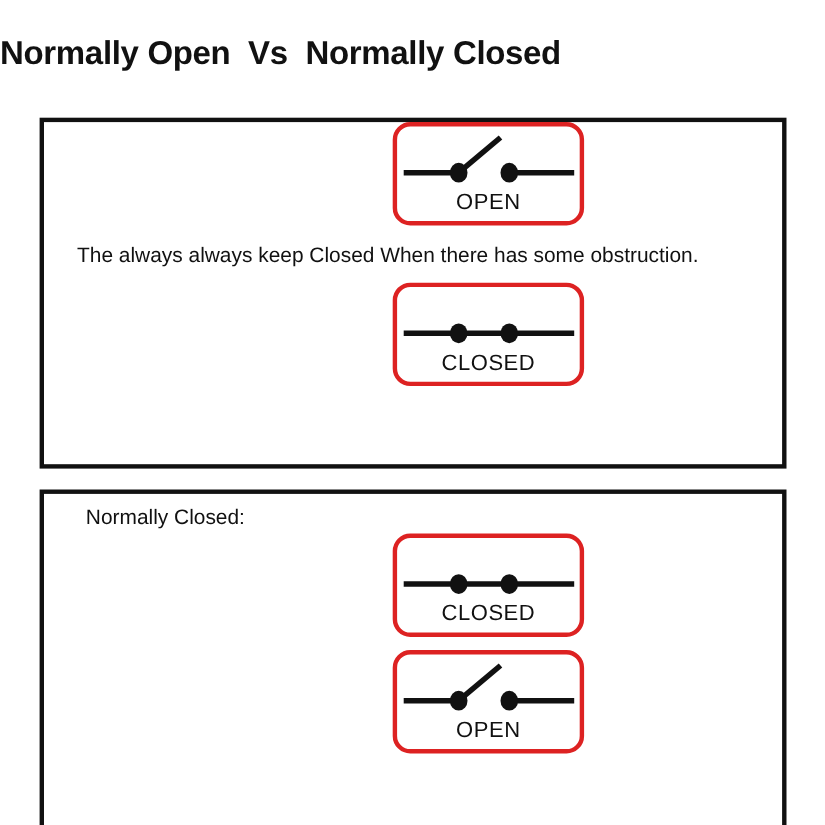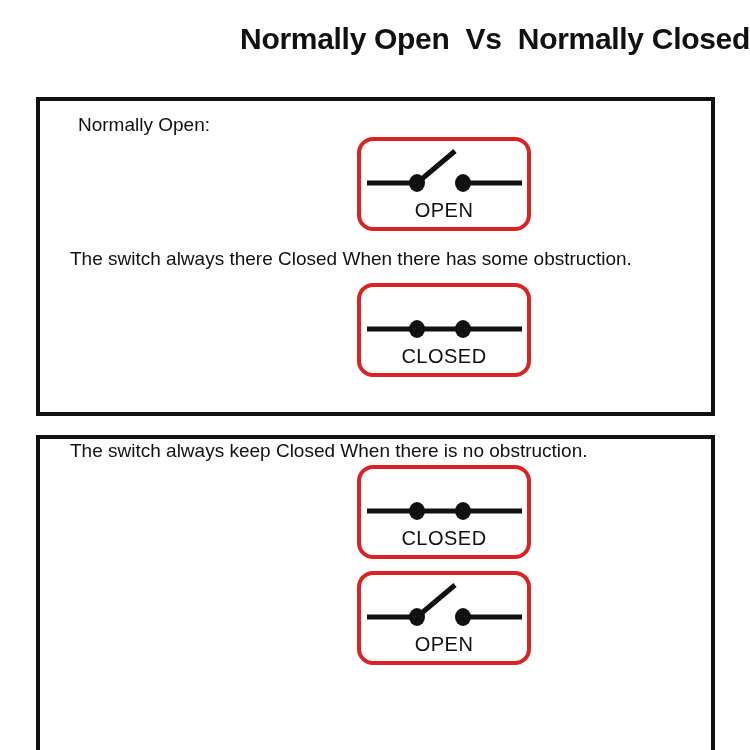--- a/index.html
+++ b/index.html
@@ -11,22 +11,22 @@
   html, body {
     width: 750px; height: 750px;
     background: var(--paper);
     font-family: "Liberation Sans", "DejaVu Sans", sans-serif;
     color: var(--ink);
     overflow: hidden;
   }
   .page { position: relative; width: 750px; height: 750px; background: var(--paper); }
 
   .title {
-    margin-top: 22px;
-    text-align: right;
+    margin-top: 32px;
+    text-align: left;
     font-size: 30px;
     font-weight: bold;
     letter-spacing: -0.3px;
     white-space: pre;           
     color: var(--ink);
   }
 
   .panel {
     position: absolute;
     left: 36px;
@@ -79,49 +79,48 @@
   }
 </style>
 </head>
 <body>
 
 <div class="page">
 
   <h1 class="title">Normally Open  Vs  Normally Closed</h1>
 
   <section class="panel panel-1">
-    <div class="heading">Normally Open:</div>
 
 
     <div class="switch-card card-1">
       <svg viewBox="0 0 166 58" aria-hidden="true">
         <line x1="6" y1="42" x2="56" y2="42" stroke="currentColor" stroke-width="5"></line>
         <line x1="102" y1="42" x2="161" y2="42" stroke="currentColor" stroke-width="5"></line>
         <line x1="56" y1="42" x2="94" y2="10" stroke="currentColor" stroke-width="5"></line>
         <ellipse cx="56" cy="42" rx="8" ry="9" fill="currentColor"></ellipse>
         <ellipse cx="102" cy="42" rx="8" ry="9" fill="currentColor"></ellipse>
       </svg>
       <div class="switch-label">OPEN</div>
     </div>
 
-    <div class="sentence sentence-2">The switch always there Closed When there has some obstruction.</div>
+    <div class="sentence sentence-2">The always always keep Closed When there has some obstruction.</div>
 
     <div class="switch-card card-2">
       <svg viewBox="0 0 166 58" aria-hidden="true">
         <line x1="6" y1="42" x2="161" y2="42" stroke="currentColor" stroke-width="5"></line>
         <ellipse cx="56" cy="42" rx="8" ry="9" fill="currentColor"></ellipse>
         <ellipse cx="102" cy="42" rx="8" ry="9" fill="currentColor"></ellipse>
       </svg>
       <div class="switch-label">CLOSED</div>
     </div>
   </section>
 
   <section class="panel panel-2">
+    <div class="heading">Normally Closed:</div>
 
-    <div class="sentence sentence-1">The switch always keep Closed When there is no obstruction.</div>
 
     <div class="switch-card card-1">
       <svg viewBox="0 0 166 58" aria-hidden="true">
         <line x1="6" y1="42" x2="161" y2="42" stroke="currentColor" stroke-width="5"></line>
         <ellipse cx="56" cy="42" rx="8" ry="9" fill="currentColor"></ellipse>
         <ellipse cx="102" cy="42" rx="8" ry="9" fill="currentColor"></ellipse>
       </svg>
       <div class="switch-label">CLOSED</div>
     </div>
 

